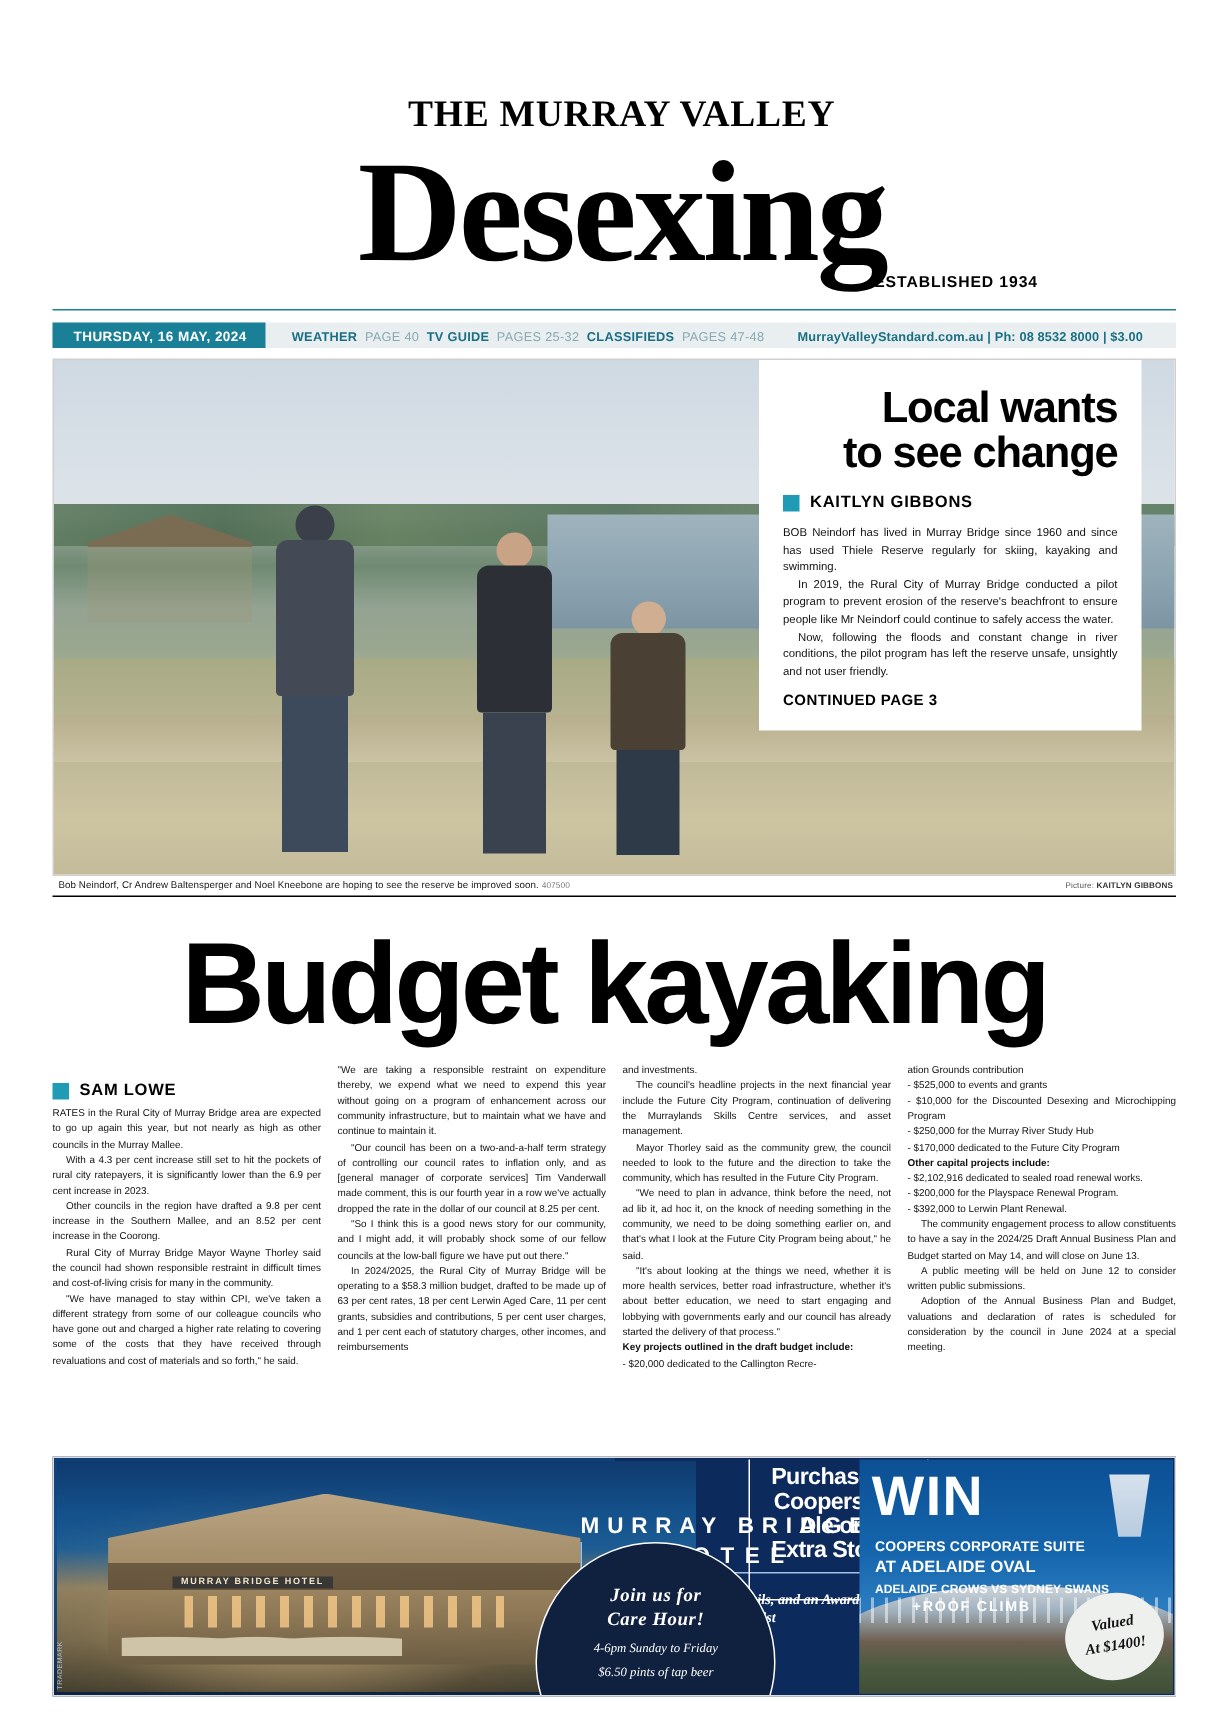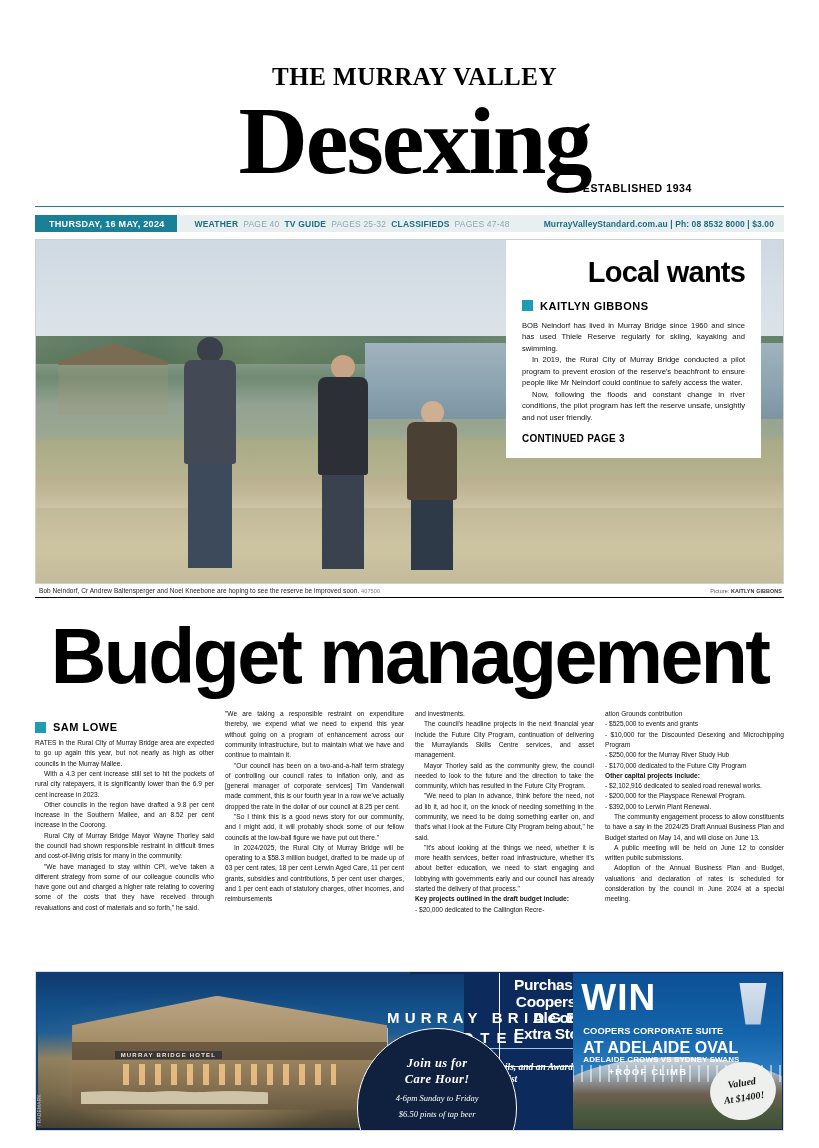--- a/index.html
+++ b/index.html
@@ -76,21 +76,21 @@
     gap: 5px;
     padding-left: 18px;
     font-size: 8.5px;
     color: #1a6f84;
     white-space: nowrap;
   }
   .infobar-mid .lbl { font-weight: bold; letter-spacing: 0.2px; }
   .infobar-mid .pg { color: #8aa8b2; letter-spacing: 0.2px; }
   .infobar-right {
     display: flex; align-items: center;
-    padding-right: 10px;
+    padding-right: 22px;
     font-size: 8.5px;
     font-weight: bold;
     color: #1a6f84;
     letter-spacing: 0.1px;
     white-space: nowrap;
   }
 
   
   .hero {
     position: relative;
@@ -367,21 +367,21 @@
   .oval-lights {
     position: absolute; left: 6%; top: 10%; right: 6%; height: 22%;
     background: repeating-linear-gradient(to right, rgba(255,255,255,0.5) 0 2px, transparent 2px 9px);
   }
   .win-word {
     position: absolute; left: 4%; top: 4%;
     font-size: 37px; font-weight: bold; color: #ffffff;
     letter-spacing: 1px; line-height: 1;
   }
   .win-l1 { position: absolute; left: 5%; top: 34%; font-size: 9.3px; font-weight: bold; color: #fff; letter-spacing: 0.1px; white-space: nowrap; }
-  .win-l2 { position: absolute; left: 5%; top: 42%; font-size: 16px; font-weight: bold; color: #fff; letter-spacing: 0.1px; white-space: nowrap; }
+  .win-l2 { position: absolute; left: 5%; top: 42%; font-size: 11px; font-weight: bold; color: #fff; letter-spacing: 0.1px; white-space: nowrap; }
   .win-l3 { position: absolute; left: 5%; top: 52.5%; font-size: 8px; font-weight: bold; color: #fff; letter-spacing: 0.1px; white-space: nowrap; }
   .win-l4 { position: absolute; left: 17%; top: 59.5%; font-size: 9.5px; font-weight: bold; color: #fff; letter-spacing: 1.2px; white-space: nowrap; }
   .valued-badge {
     position: absolute; right: 3%; bottom: 6%;
     width: 66px; height: 58px;
     border-radius: 50%;
     background: #eef0ee;
     color: #111;
     font-family: "Liberation Serif", serif;
     font-style: italic; font-weight: bold;
@@ -444,20 +444,21 @@
     </div>
     <div class="person person-3">
       <div class="p-head"></div>
       <div class="p-body"></div>
       <div class="p-legs"></div>
     </div>
 
     <div class="hero-box">
       <div class="hero-box-head">
         <div>Local wants</div>
+        <div>to see change</div>
       </div>
       <div class="byline">
         <span class="byline-sq"></span>
         <span class="byline-name">KAITLYN GIBBONS</span>
       </div>
       <div class="hero-box-body">
         <p>BOB Neindorf has lived in Murray Bridge since 1960 and since has used Thiele Reserve regularly for skiing, kayaking and swimming.</p>
         <p>In 2019, the Rural City of Murray Bridge conducted a pilot program to prevent erosion of the reserve's beachfront to ensure people like Mr Neindorf could continue to safely access the water.</p>
         <p>Now, following the floods and constant change in river conditions, the pilot program has left the reserve unsafe, unsightly and not user friendly.</p>
       </div>
@@ -469,21 +470,21 @@
     <div class="caption-text">
       <span>Bob Neindorf, Cr Andrew Baltensperger and Noel Kneebone are hoping to see the reserve be improved soon.</span>
       <span class="code">407500</span>
     </div>
     <div class="caption-credit">
       <span>Picture:</span>
       <b>KAITLYN GIBBONS</b>
     </div>
   </div>
 
-  <div class="main-head">Budget management</div>
+  <div class="main-head">Budget kayaking</div>
 
   <div class="story">
 
     <div class="col">
       <div class="byline col-byline">
         <span class="byline-sq"></span>
         <span class="byline-name">SAM LOWE</span>
       </div>
       <p>RATES in the Rural City of Murray Bridge area are expected to go up again this year, but not nearly as high as other councils in the Murray Mallee.</p>
       <p class="indent">With a 4.3 per cent increase still set to hit the pockets of rural city ratepayers, it is significantly lower than the 6.9 per cent increase in 2023.</p>

